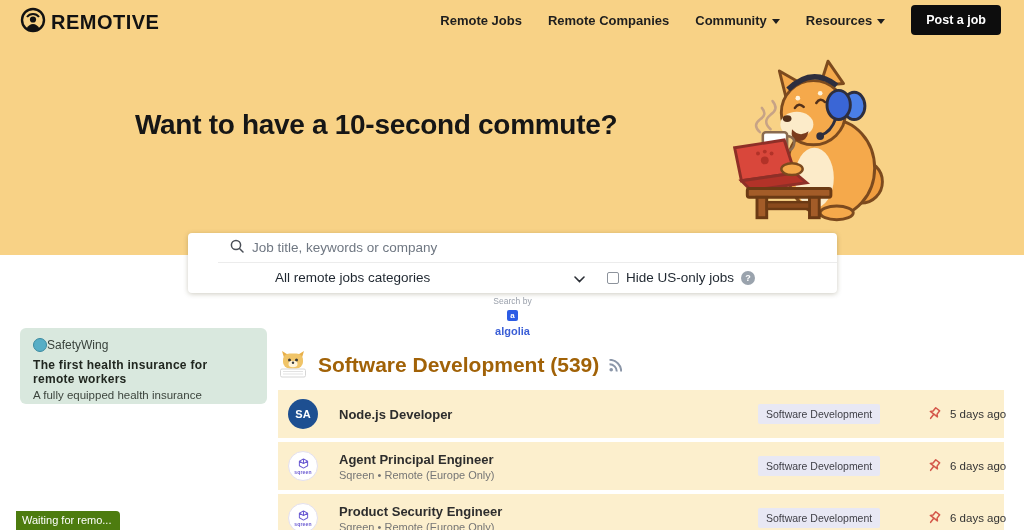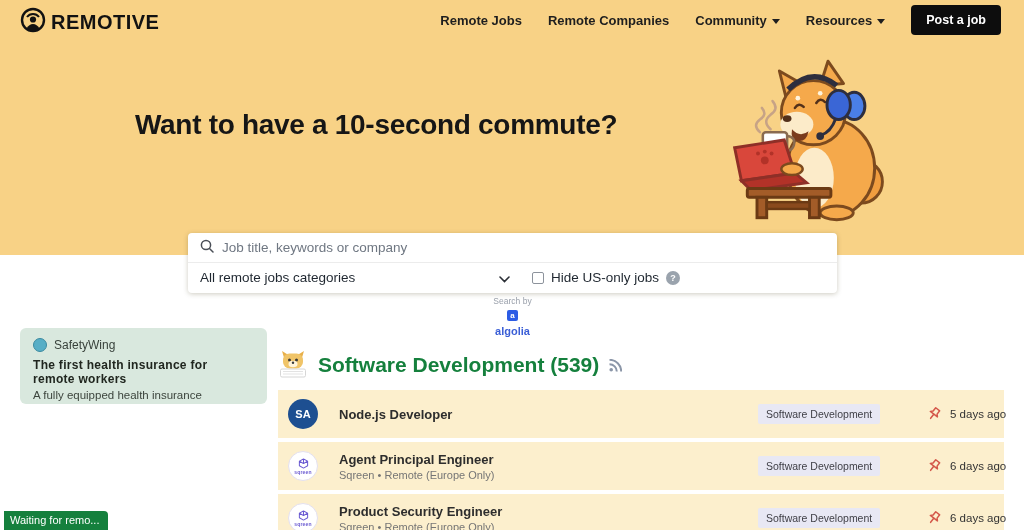--- a/index.html
+++ b/index.html
@@ -18,71 +18,71 @@
   .caret { width:0; height:0; border-left:4px solid transparent; border-right:4px solid transparent; border-top:5px solid #1e1e1e; margin-top:2px; }
   .post-job { background:#0d0d0d; color:#fff; font-size:12.5px; font-weight:700; padding:8px 15px; border-radius:4px; border:none; cursor:pointer; }
 
   .hero-title { position:absolute; left:135px; top:109px; font-size:28px; font-weight:800; color:#161616; letter-spacing:-0.3px; }
   .hero-sub { position:absolute; left:136px; top:152px; font-size:13.5px; color:#262626; }
   .hero-sub b { font-weight:800; }
   .dog-art { position:absolute; left:722px; top:52px; width:175px; height:172px; }
 
   
   .search-card { position:absolute; left:188px; top:233px; width:649px; height:60px; background:#fff;
-    border-radius:4px; box-shadow:0 1px 5px rgba(60,50,10,0.25); z-index:5; }
+    border-radius:4px; box-shadow:0 1px 5px rgba(60,50,10,0.25); z-index:5;padding-left:30px; }
   .search-row { height:30px; display:flex; align-items:center; padding:0 12px; border-bottom:1px solid #ececec; }
   .search-row input { border:none; outline:none; flex:1; font-size:13.5px; color:#333; margin-left:8px; font-family:"Liberation Sans", sans-serif; }
   .search-row input::placeholder { color:#6f7782; }
-  .filter-row { height:29px; display:flex; align-items:center; padding:0 12px; position:relative; }
+  .filter-row { height:29px; display:flex; align-items:center; padding:0 12px; position:relative;margin-left:45px; }
   .category-select { display:flex; align-items:center; cursor:pointer; width:310px; justify-content:space-between; }
   .category-label { font-size:13.5px; color:#1f2730; }
   .hide-us { display:flex; align-items:center; gap:7px; margin-left:22px; cursor:pointer; }
   .checkbox { width:12px; height:12px; border:1.5px solid #8d939c; border-radius:2px; background:#fff; }
   .hide-us-label { font-size:13.5px; color:#1f2730; }
   .help-circle { width:14px; height:14px; border-radius:50%; background:#9aa3ad; color:#fff; font-size:9px; font-weight:700;
     display:flex; align-items:center; justify-content:center; }
 
   .algolia-line { position:absolute; left:188px; top:296px; width:649px; display:flex; justify-content:flex-end;
     align-items:center; gap:4px;flex-direction:column; }
   .search-by { font-size:8.5px; color:#9aa0ab; }
   .algolia-mark { width:11px; height:11px; background:#2c5ce5; border-radius:2px; color:#fff; font-size:8px; font-weight:700;
     display:flex; align-items:center; justify-content:center; }
   .algolia-name { font-size:11px; font-weight:700; color:#3a5ed6; }
 
   
   .sponsor { position:absolute; left:20px; top:328px; width:247px; height:76px; background:#d9e8de; border-radius:6px;
     padding:10px 13px; cursor:pointer; }
-  .sponsor-head { display:flex; gap:7px; }
+  .sponsor-head { display:flex; }
   .sponsor-logo { width:14px; height:14px; border-radius:50%; background:#57aec6; border:1px solid #3b8aa0; }
   .sponsor-name { font-size:12px; color:#38413b; }
   .sponsor-headline { margin-top:7px; font-size:12px; font-weight:800; color:#20261f; line-height:1.15; letter-spacing:0.3px; width:210px; }
   .sponsor-desc { margin-top:2px; font-size:11.5px; color:#3c443d; }
 
   
   .section-head { position:absolute; left:278px; top:347px; display:flex; align-items:center; gap:10px; }
-  .section-title { font-size:21px; font-weight:800; color:#15803d; }
+  .section-title { font-size:21px; font-weight:800; color:#a16207; }
   .rss { margin-top:4px; cursor:pointer; }
 
   .job-row { position:absolute; left:278px; width:726px; height:48px; background:#fcefcd; display:flex; align-items:center;
     padding:0 12px 0 10px; cursor:pointer; }
   .job-logo { width:30px; height:30px; border-radius:50%; flex:0 0 30px; display:flex; flex-direction:column;
     align-items:center; justify-content:center; }
   .logo-savvy { background:#1d4f91; color:#fff; font-size:11px; font-weight:700; }
   .logo-sqreen { background:#fff; border:1px solid #e3e0ef; }
   .sqreen-word { font-size:5px; color:#6b5bd2; font-weight:700; letter-spacing:0.2px; }
   .job-main { margin-left:21px; flex:1; min-width:0; }
   .job-title { font-size:13px; font-weight:700; color:#2d2d2d; }
   .job-company { font-size:11px; color:#757575; margin-top:2px; }
   .job-tag { background:#e8e8f4; color:#3f3f46; font-size:10.5px; padding:4px 8px; border-radius:2px; white-space:nowrap;
     position:absolute; left:480px; }
   .job-pin { position:absolute; left:648px; width:16px; height:16px; }
   .job-date { position:absolute; left:672px; font-size:11.5px; color:#333; white-space:nowrap; }
 
   
-  .status-bar { position:absolute; left:4px; bottom:0; background:#15803d; color:#fff; font-size:11px;
+  .status-bar { position:absolute; left:16px; bottom:0; background:#4d7c0f; color:#fff; font-size:11px;
     padding:3px 9px 4px 6px; border-top-right-radius:4px;margin-top:17px; }
 </style>
 </head>
 <body>
 
 <div class="stage">
 
   <div class="hero"></div>
 
   <div class="topbar">

